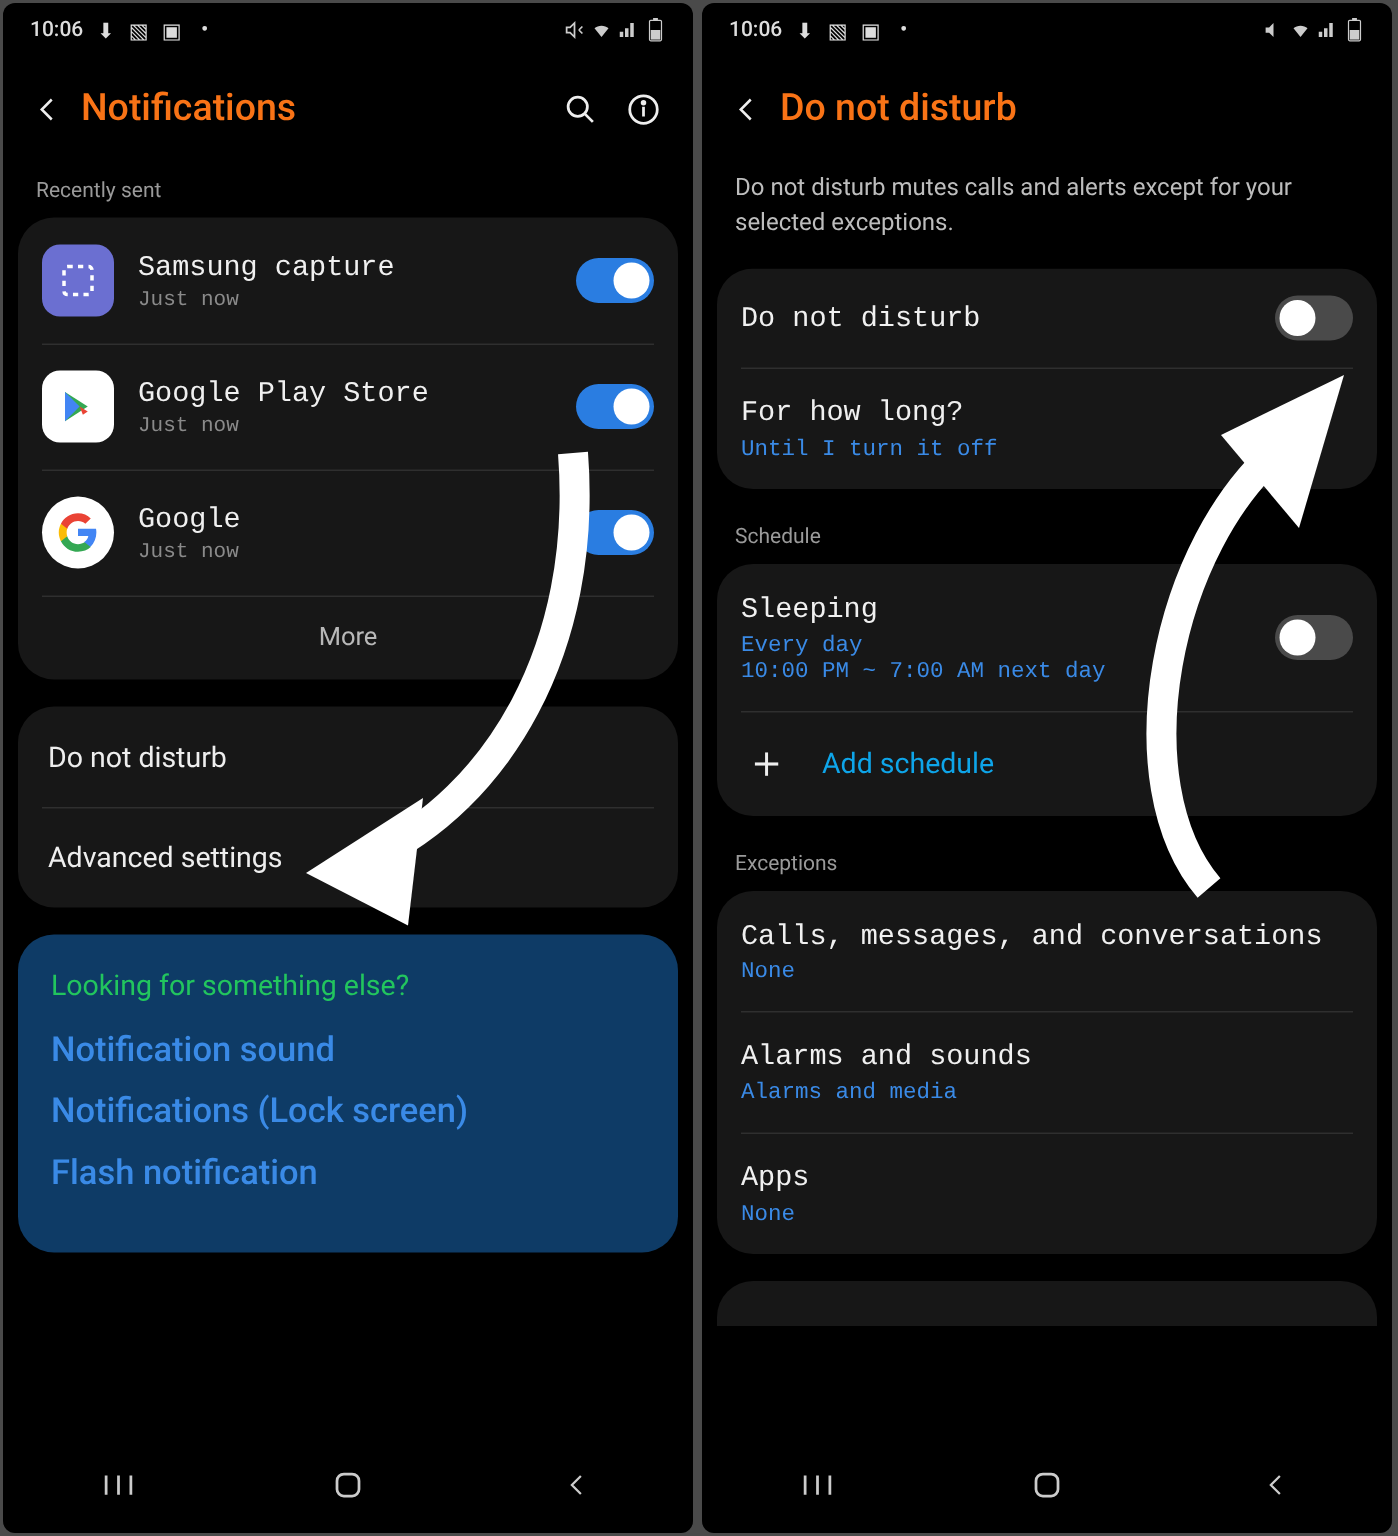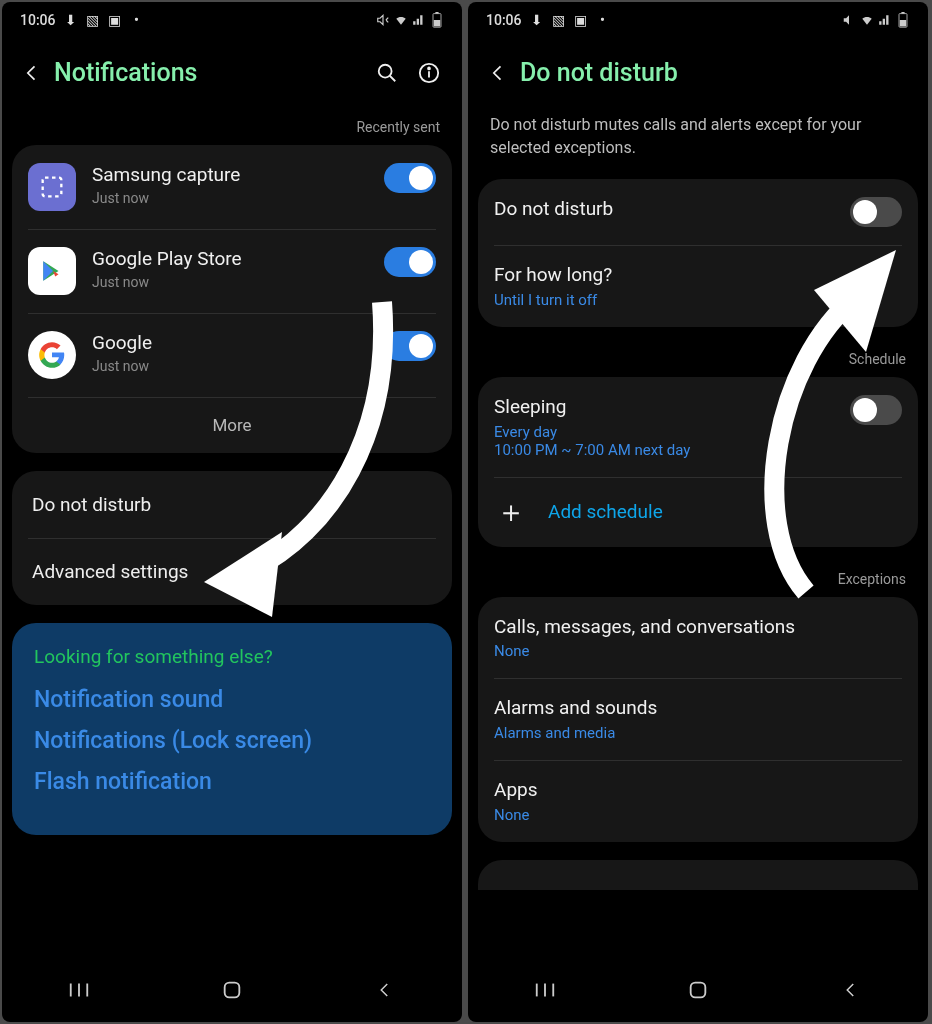--- a/index.html
+++ b/index.html
@@ -37,40 +37,41 @@
   .statusbar .left { display: flex; align-items: center; gap: 8px; }
   .statusbar .right { display: flex; align-items: center; gap: 4px; }
   .statusbar .sicon { width: 14px; height: 14px; display: inline-flex; align-items: center; justify-content: center; }
   
   .header {
     display: flex;
     align-items: center;
     padding: 26px 12px 26px 8px;
   }
   .header .back { width: 44px; display:flex; align-items:center; justify-content:center;}
-  .header h1 { font-size: 25px; font-weight: 500; color: #86efac; flex: 1; }
+  .header h1 { font-size: 25px; font-weight: 500; color: #f97316; flex: 1; }
   .header .hicon { width: 42px; display:flex; justify-content:center; }
   
   .section-label {
     color: #9a9a9a;
     font-size: 14px;
     padding: 6px 22px 10px;
-    text-align: right;
   }
   .card {
     background: #171717;
     border-radius: 24px;
     margin: 0 10px 18px;
     overflow: hidden;
   }
   .row {
     display: flex;
+    align-items: center;
     padding: 18px 16px;
     gap: 16px;
     position: relative;
+    font-family: Liberation Mono, monospace;
   }
   .row + .row::before,
   .divider::before {
     content:"";
     position:absolute;
     left:16px; right:16px; top:0;
     height:1px;
     background:#2f2f2f;
   }
   .row.noline::before{display:none;}

